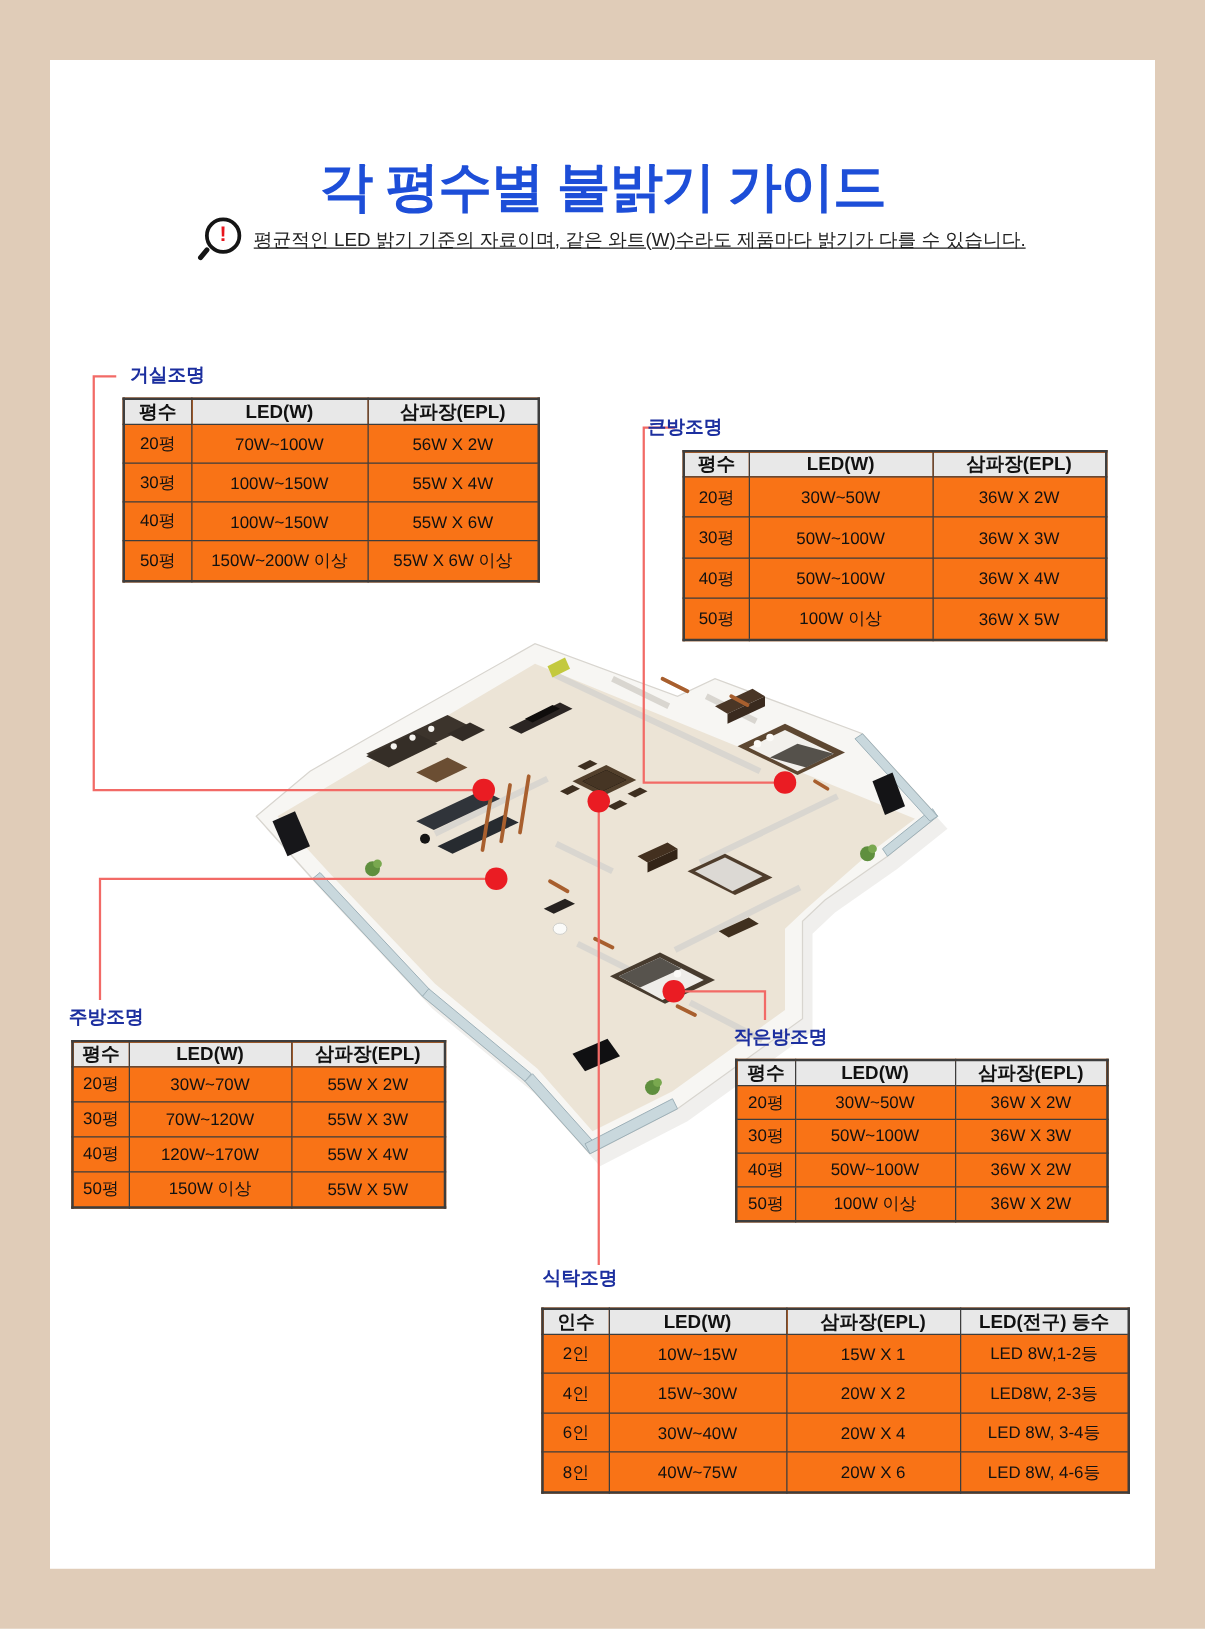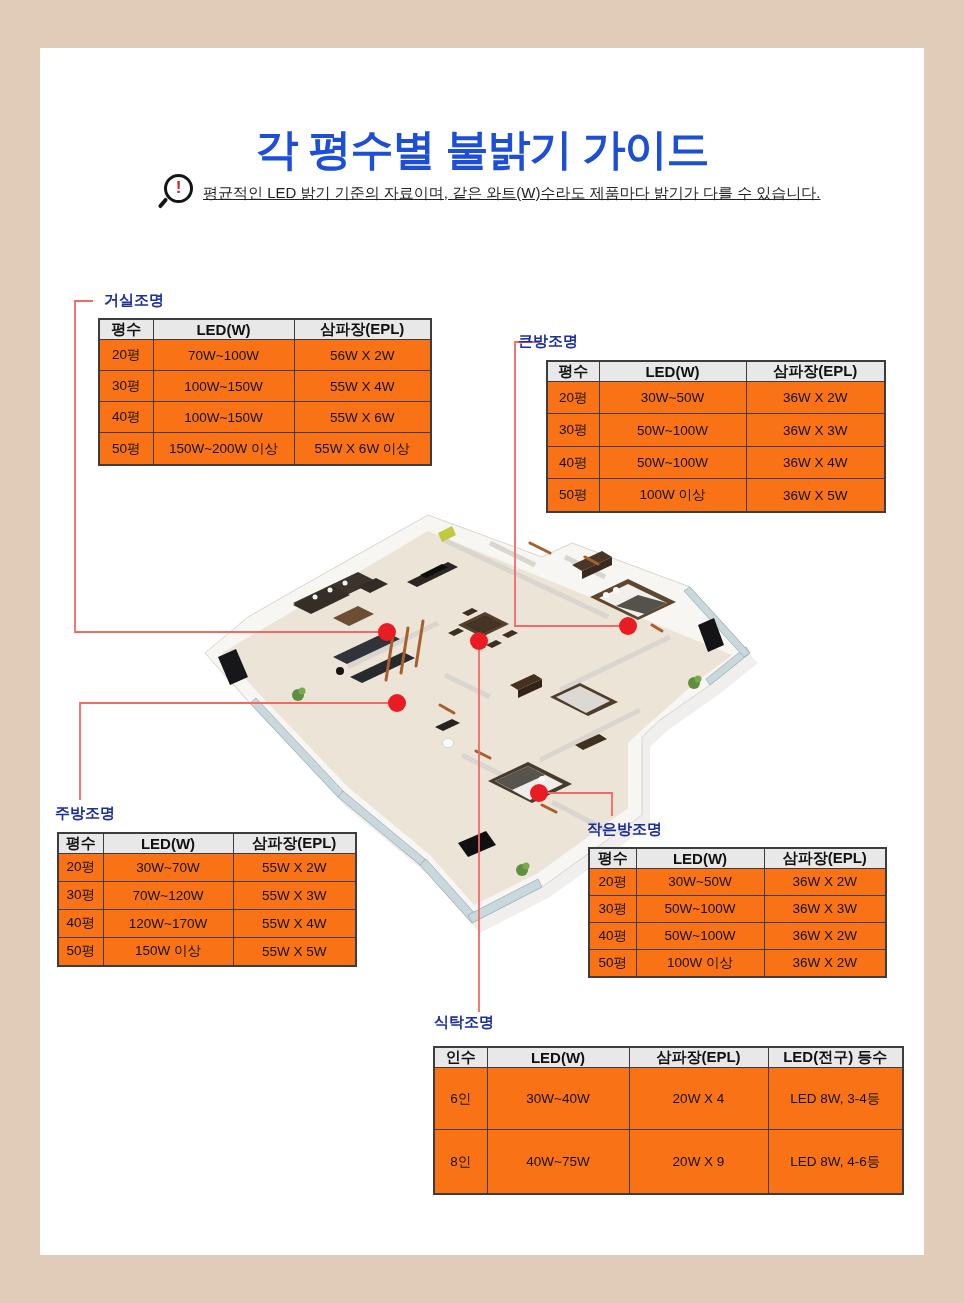--- a/index.html
+++ b/index.html
@@ -379,26 +379,38 @@
       <thead>
         <tr>
           <th>인수</th>
           <th>LED(W)</th>
           <th>삼파장(EPL)</th>
           <th>LED(전구) 등수</th>
         </tr>
       </thead>
       <tbody>
         <tr>
+          <td>2인</td>
+          <td>10W~15W</td>
+          <td>15W X 1</td>
+          <td>LED 8W,1-2등</td>
+        </tr>
+        <tr>
+          <td>4인</td>
+          <td>15W~30W</td>
+          <td>20W X 2</td>
+          <td>LED8W, 2-3등</td>
+        </tr>
+        <tr>
           <td>6인</td>
           <td>30W~40W</td>
           <td>20W X 4</td>
           <td>LED 8W, 3-4등</td>
         </tr>
         <tr>
           <td>8인</td>
           <td>40W~75W</td>
-          <td>20W X 9</td>
+          <td>20W X 6</td>
           <td>LED 8W, 4-6등</td>
         </tr>
       </tbody>
     </table>
   </div>
 
 </body></html>

